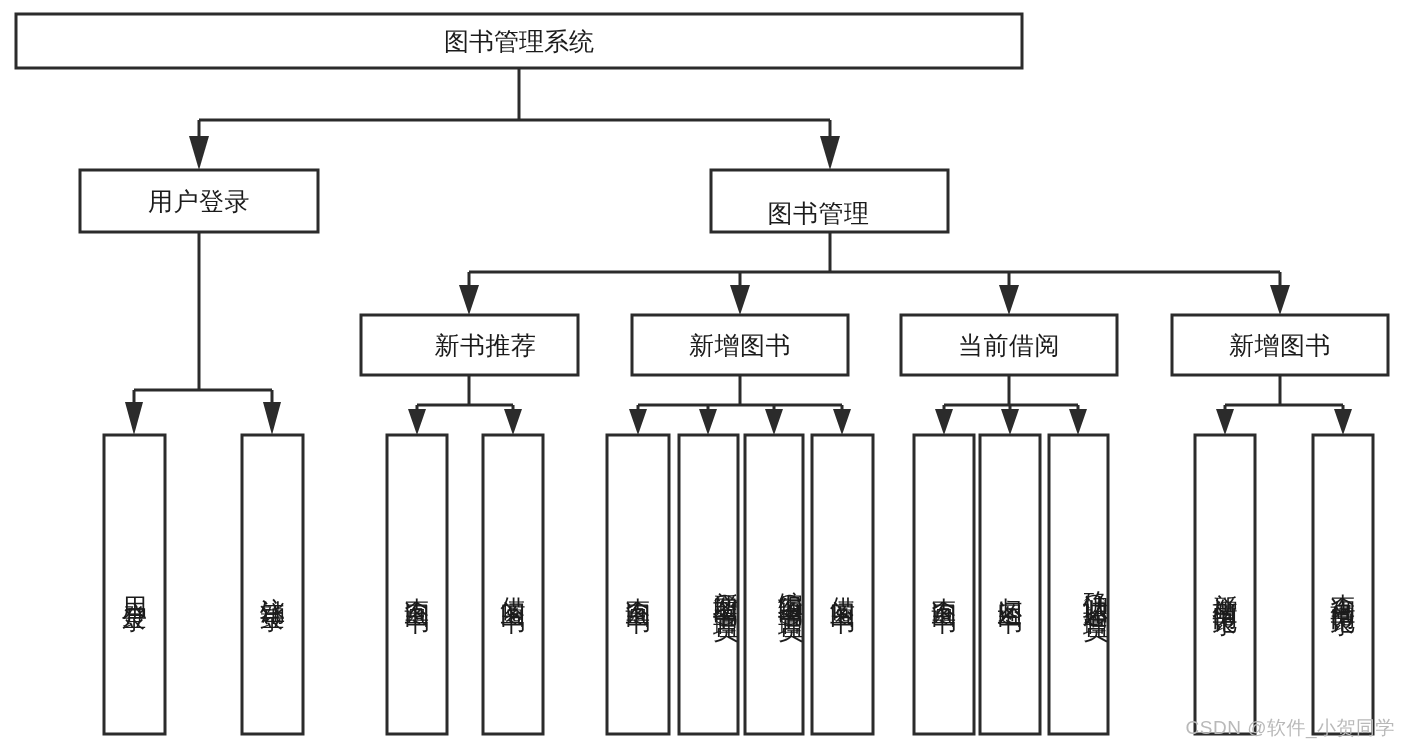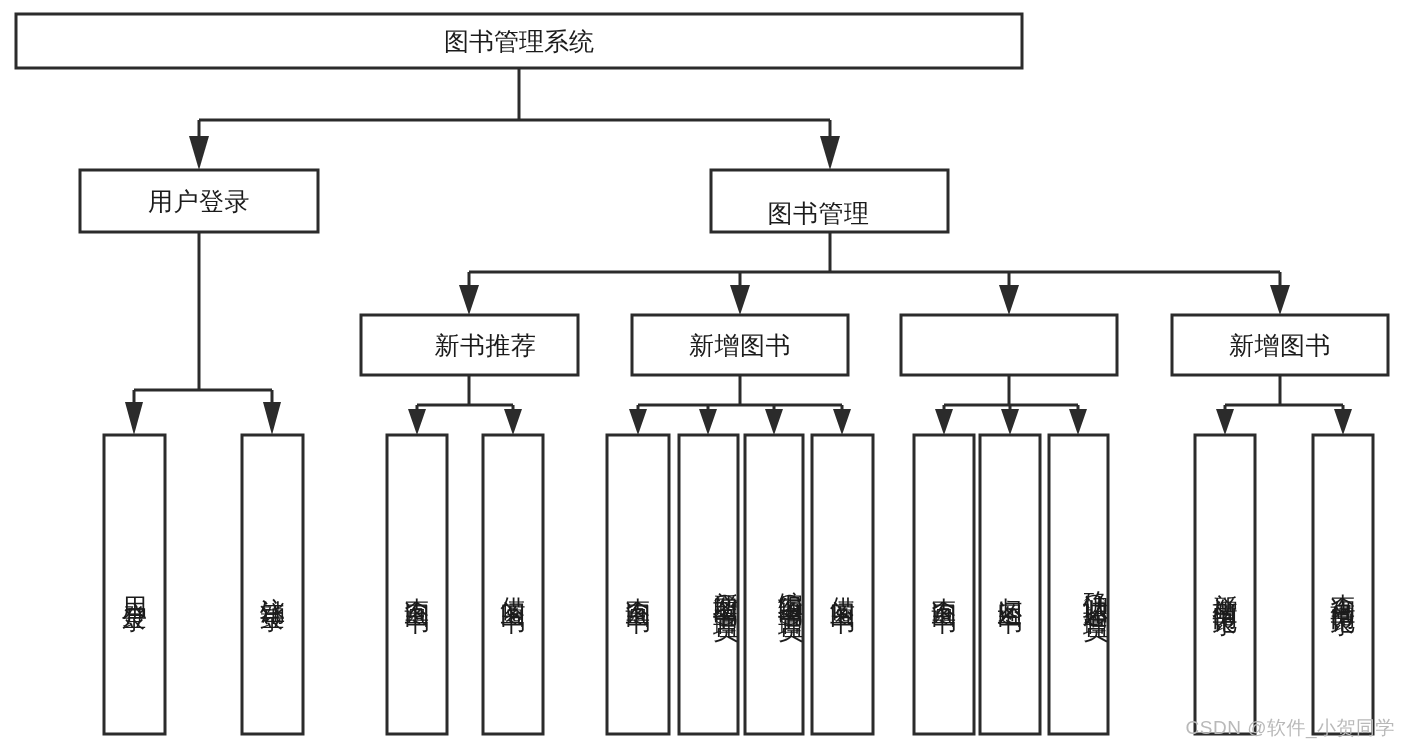--- a/index.html
+++ b/index.html
@@ -177,20 +177,21 @@
     <polygon class="arrow-head" points="1343,435 1334,409 1352,409"></polygon>
   </svg>
 
   <div class="node-label root-label" style="left:16px; top:14px; width:1006px; height:54px;">图书管理系统</div>
 
   <div class="node-label horiz-label" style="left:80px; top:170px; width:238px; height:62px;">用户登录</div>
   <div class="node-label horiz-label" style="left:711px; top:182px; width:215px; height:62px;">图书管理</div>
 
   <div class="node-label horiz-label" style="left:361px; top:315px; width:249px; height:60px;">新书推荐</div>
   <div class="node-label horiz-label" style="left:632px; top:315px; width:216px; height:60px;">新增图书</div>
+  <div class="node-label horiz-label" style="left:901px; top:315px; width:216px; height:60px;">当前借阅</div>
   <div class="node-label horiz-label" style="left:1172px; top:315px; width:216px; height:60px;">新增图书</div>
 
   <div class="node-label vert-label" style="left:104px; top:435px; width:61px; height:299px;">用户登录</div>
   <div class="node-label vert-label" style="left:242px; top:435px; width:61px; height:299px;">注销登录</div>
 
   <div class="node-label vert-label" style="left:387px; top:435px; width:60px; height:299px;">查询图书</div>
   <div class="node-label vert-label" style="left:483px; top:435px; width:60px; height:299px;">借阅图书</div>
 
   <div class="node-label vert-label" style="left:607px; top:435px; width:62px; height:299px;">查询图书</div>
   <div class="node-label vert-label top-anchor" style="left:679px; top:443px; width:59px; height:291px;">新增图书（管理员）</div>

